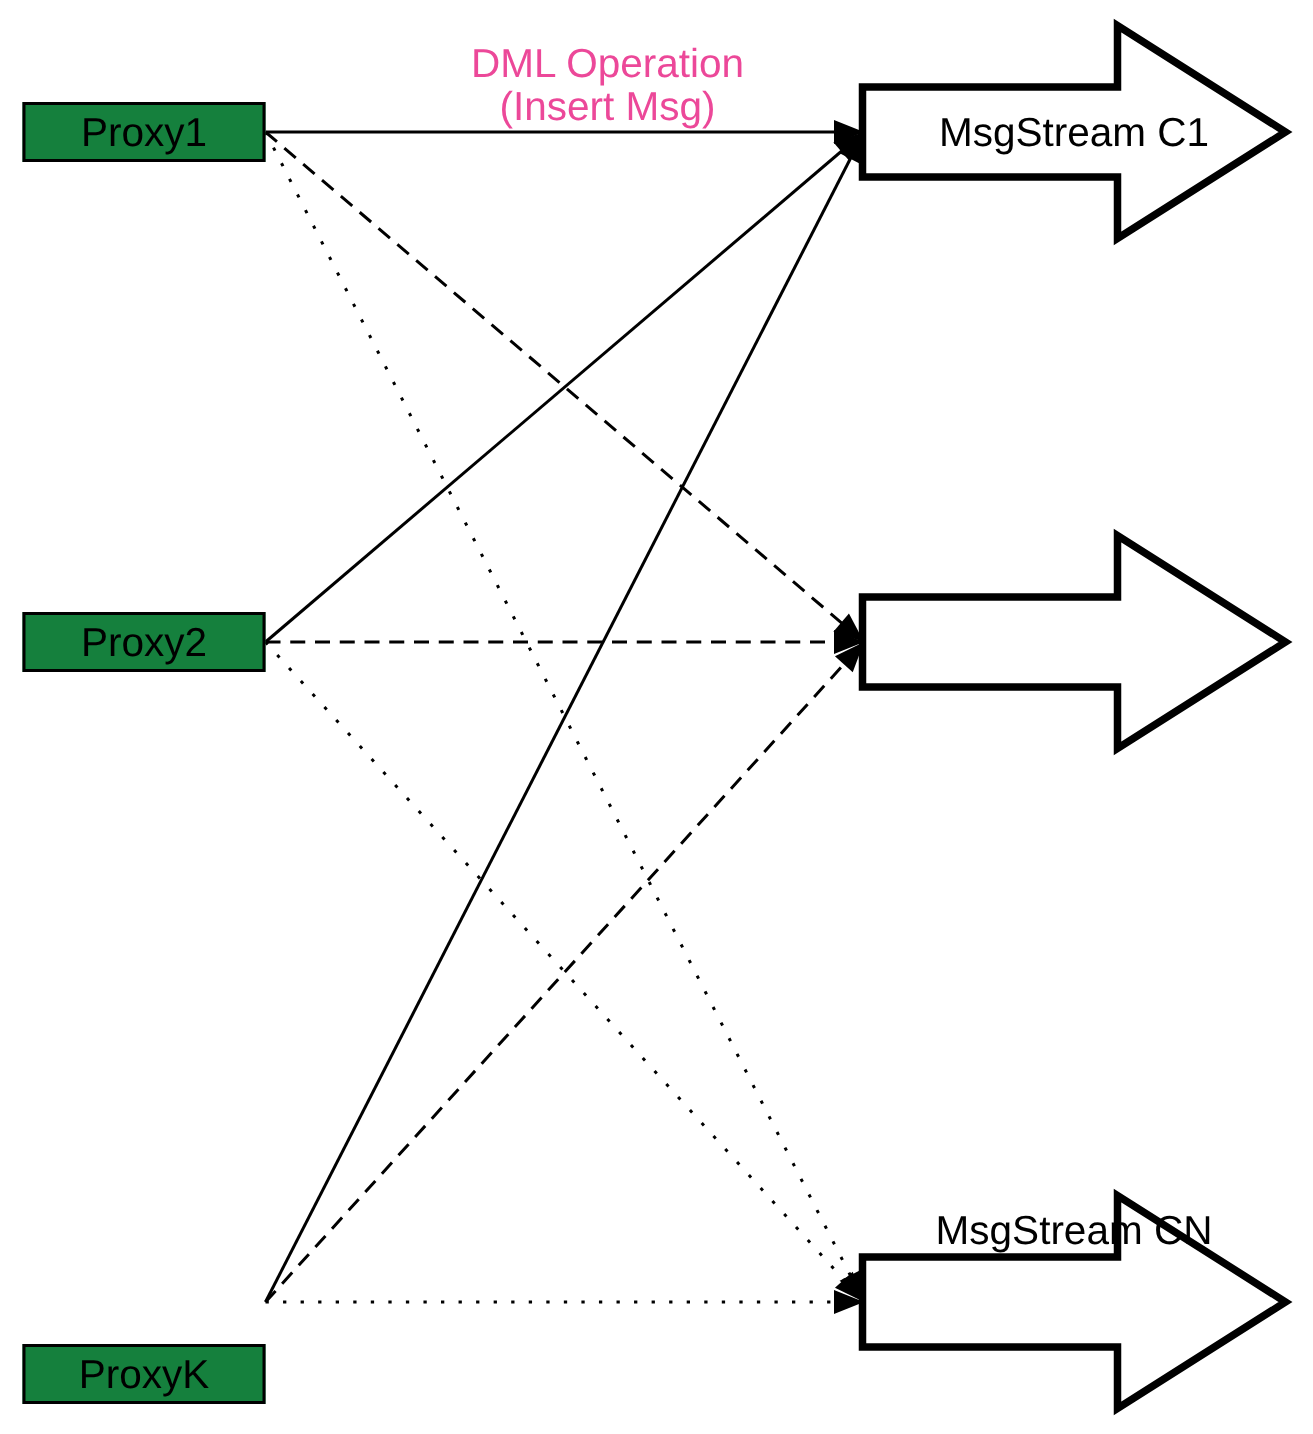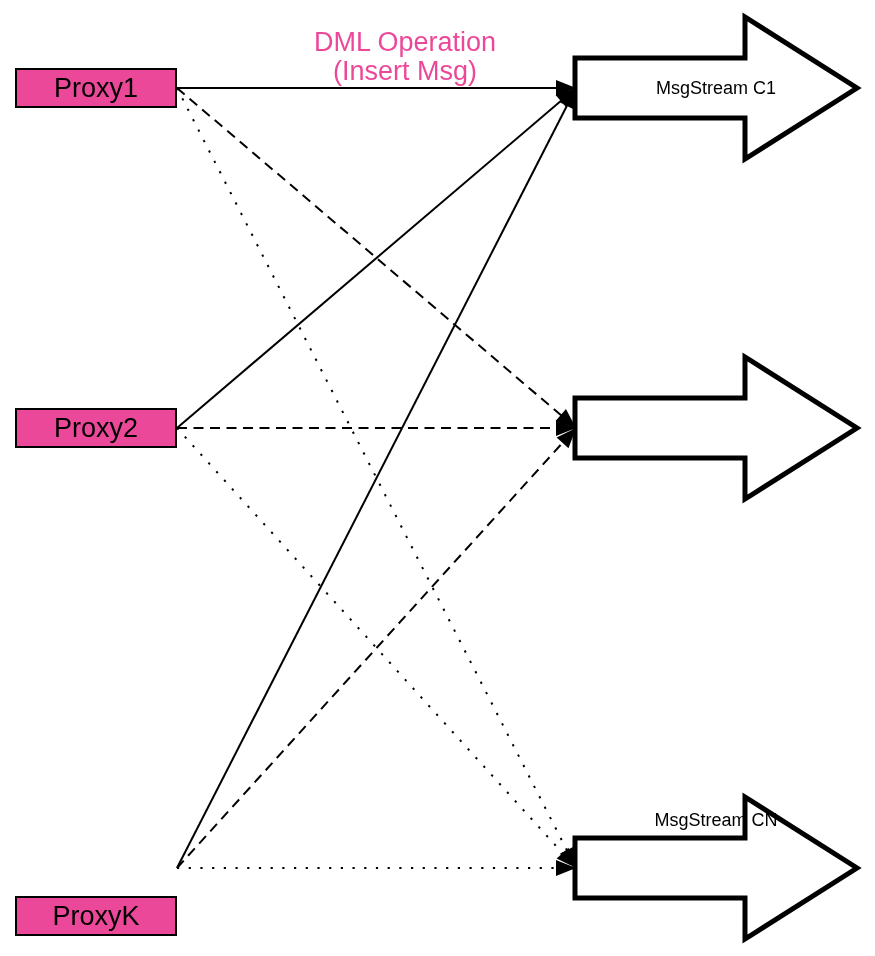--- a/index.html
+++ b/index.html
@@ -28,38 +28,38 @@
     color: #ec4899;
     margin-top: 12px;
   }
   .proxy-box {
     position: absolute;
     left: 15px;
     width: 162px;
     height: 40px;
     box-sizing: border-box;
     border: 2px solid #000000;
-    background: #ec4899;
+    background: #15803d;
     display: flex;
     align-items: center;
     justify-content: center;
     font-size: 27px;
   }
   .proxy-box.p0 { top: 68px; }
   .proxy-box.p1 { top: 408px; }
   .proxy-box.p2 { top: 896px; }
   .stream-label {
     position: absolute;
     left: 575px;
     width: 282px;
     height: 40px;
     display: flex;
     align-items: center;
     justify-content: center;
-    font-size: 18px;
+    font-size: 27px;
     pointer-events: none;
     text-align: right;
   }
   .stream-label.s0 { top: 68px; }
   .stream-label.s1 { top: 408px; }
   .stream-label.s2 { top: 800px; }
 </style>
 </head>
 <body>
 

